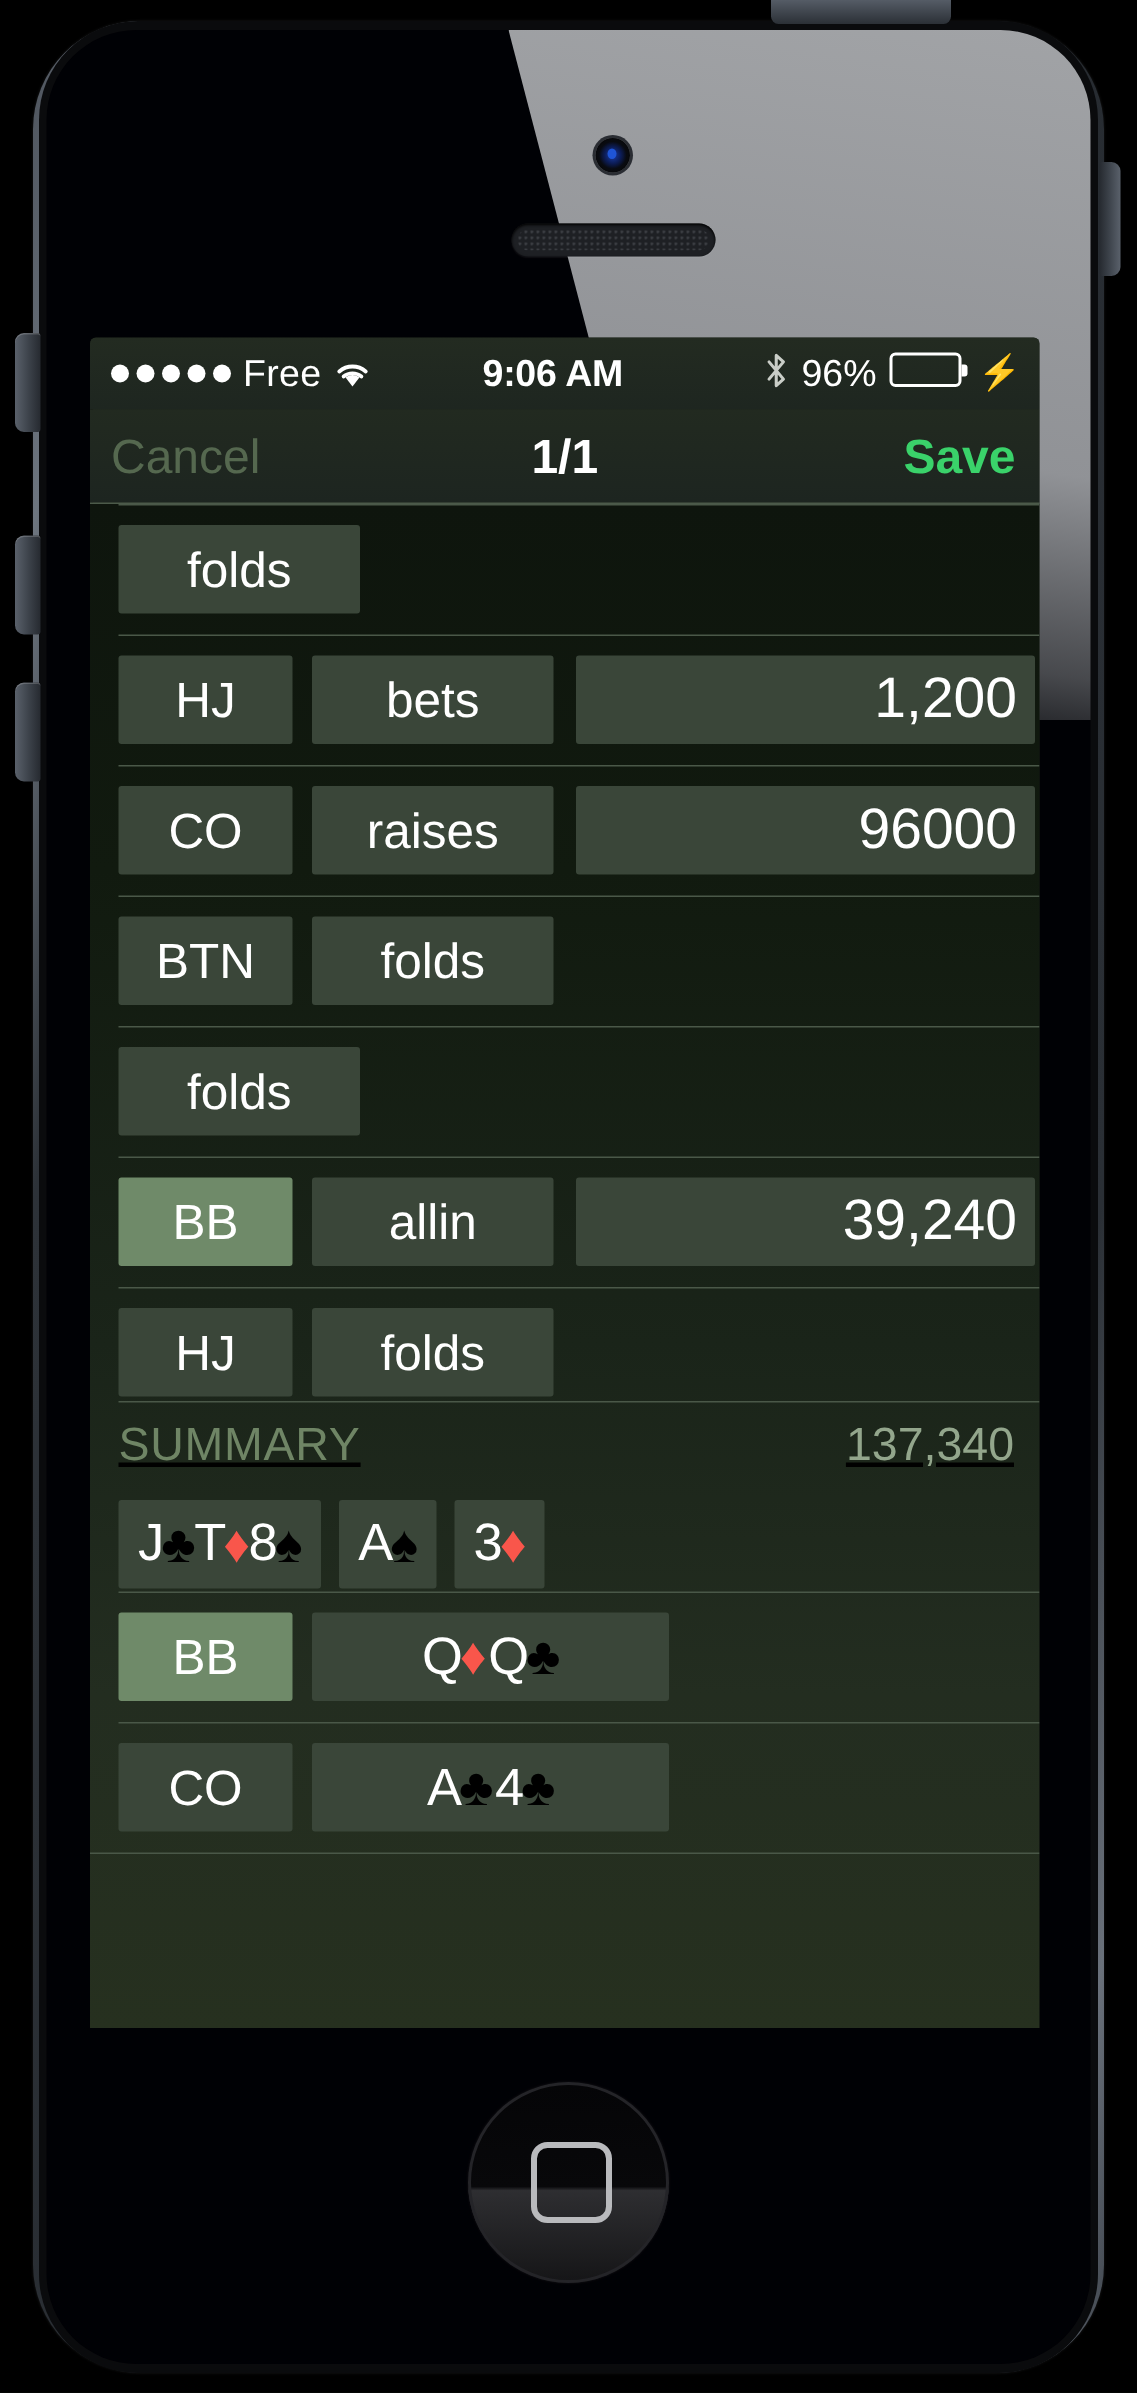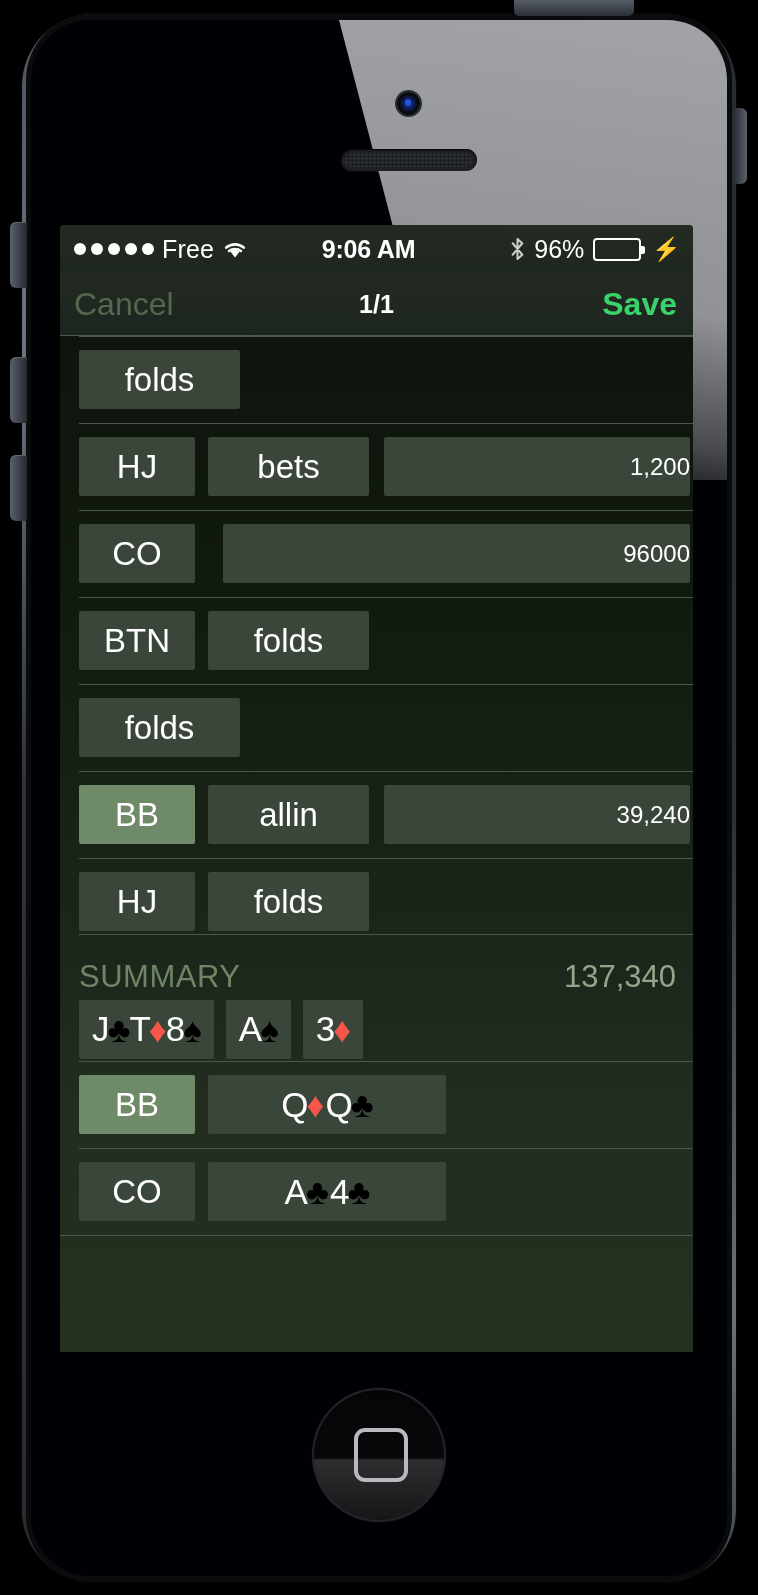--- a/index.html
+++ b/index.html
@@ -188,21 +188,21 @@
     left: 0; right: 16px;
     text-align: center;
     font-size: 25px;
     font-weight: bold;
     letter-spacing: -0.2px;
   }
   .sb-right {
     position: absolute;
     right: 12px;
     display: flex;
-    align-items: center;
+    align-items: flex-start;
     gap: 9px;
   }
   .bt { width: 15px; height: 24px; display: block; }
   .batt-pct { font-size: 25px; }
   .battery {
     position: relative;
     width: 48px; height: 23px;
     border: 2px solid #ffffff;
     border-radius: 4px;
     padding: 2px;
@@ -233,21 +233,21 @@
     align-items: center;
   }
   .nav-cancel {
     position: absolute; left: 14px;
     font-size: 32px;
     color: #55684f;
   }
   .nav-title {
     position: absolute; left: 0; right: 0;
     text-align: center;
-    font-size: 25px;
+    font-size: 32px;
     font-weight: bold;
     color: #ffffff;
   }
   .nav-save {
     position: absolute; right: 16px;
     font-size: 32px;
     font-weight: bold;
     color: #3ad26a;
   }
 
@@ -294,31 +294,33 @@
     background: #6f8a69;
   }
   .chip-act {
     width: 161px;
   }
   .chip-amt {
     flex: 1;
     margin-left: 15px;
     margin-right: 3px;
     justify-content: flex-end;
-    font-size: 24px;
+    padding-right: 12px;
+    font-size: 38px;
   }
 
   
   .summary-head {
     position: relative;
     height: 52px;
     display: flex;
-    align-items: flex-end;
+    align-items: flex-start;
     padding: 0 17px 2px 19px;
     box-sizing: border-box;
+    text-decoration: underline;
   }
   .summary-head::before {
     content: "";
     position: absolute;
     left: 19px; right: 0; top: -11px;
     height: 1px;
     background: #4a5848;
   }
   .summary-label {
     font-size: 31px;
@@ -474,20 +476,21 @@
           <div class="row sep-top">
             <div class="chip chip-act">folds</div>
           </div>
           <div class="row">
             <div class="chip chip-pos">HJ</div>
             <div class="chip chip-act">bets</div>
             <div class="chip chip-amt">1,200</div>
           </div>
           <div class="row">
             <div class="chip chip-pos">CO</div>
+            <div class="chip chip-act">raises</div>
             <div class="chip chip-amt">96000</div>
           </div>
           <div class="row">
             <div class="chip chip-pos">BTN</div>
             <div class="chip chip-act">folds</div>
           </div>
           <div class="row">
             <div class="chip chip-act">folds</div>
           </div>
           <div class="row">

